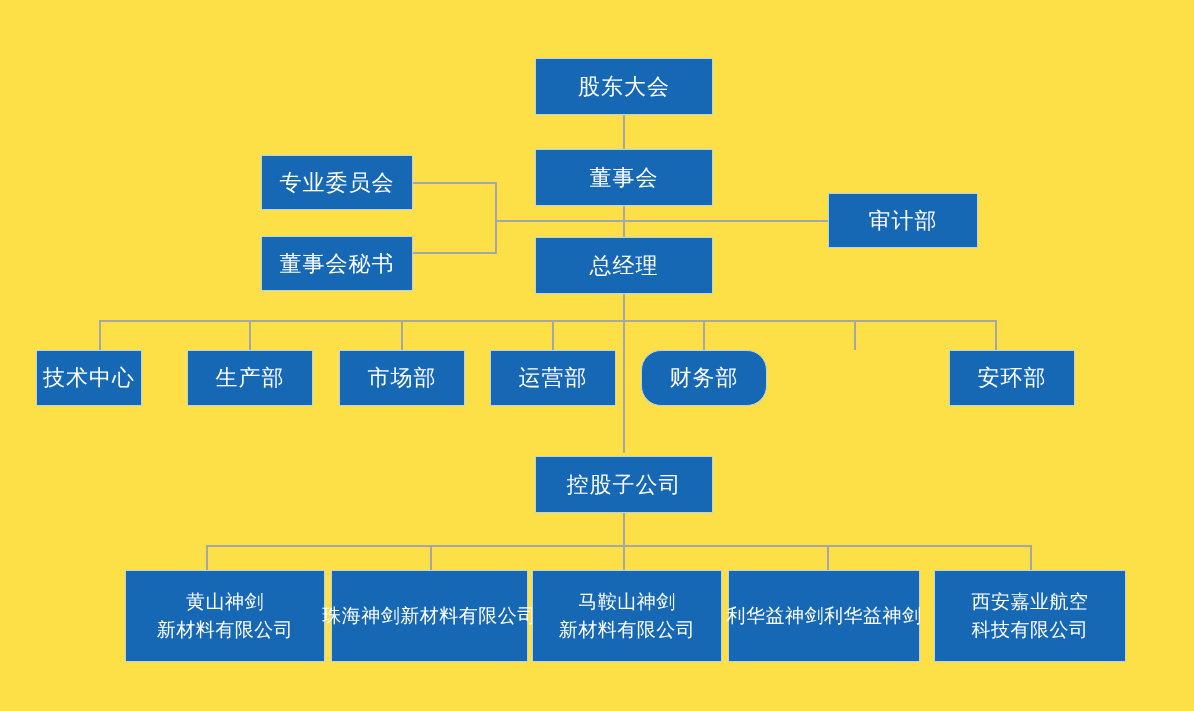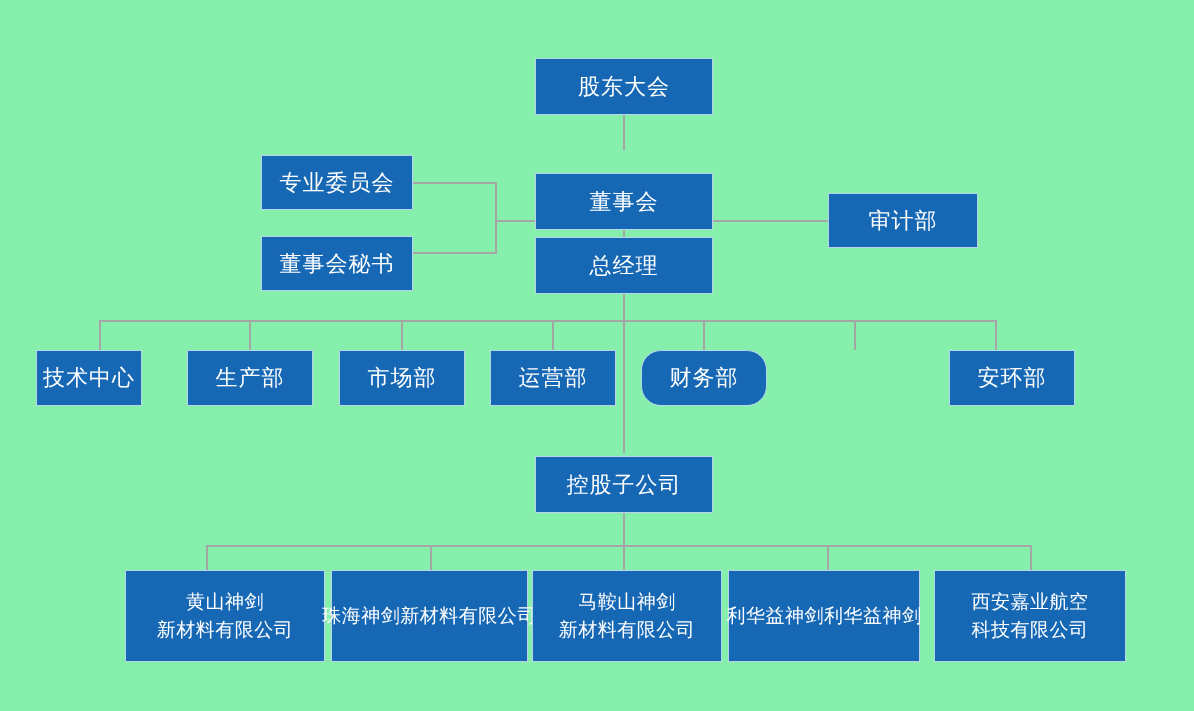--- a/index.html
+++ b/index.html
@@ -7,21 +7,21 @@
     padding: 0;
     background: #ffffff;
   }
   body {
     font-family: "Liberation Sans", "DejaVu Sans", sans-serif;
   }
   #chart-root {
     position: relative;
     width: 1194px;
     height: 711px;
-    background: #86efac;
+    background: #fde047;
     overflow: hidden;
   }
   .node {
     position: absolute;
     box-sizing: border-box;
     background: #1668b5;
     border: 1px solid #b9d3ea;
     color: #ffffff;
     display: flex;
     align-items: center;
@@ -87,21 +87,21 @@
   <div class="connector v" style="left:206px; top:545px; height:26px;"></div>
   <div class="connector v" style="left:430px; top:545px; height:26px;"></div>
   <div class="connector v" style="left:623px; top:545px; height:26px;"></div>
   <div class="connector v" style="left:827px; top:545px; height:26px;"></div>
   <div class="connector v" style="left:1030px; top:545px; height:26px;"></div>
 
   <div class="node" style="left:535px; top:58px; width:178px; height:57px;">
     <span class="label-line">股东大会</span>
   </div>
 
-  <div class="node" style="left:535px; top:149px; width:178px; height:57px;margin-top:24px;">
+  <div class="node" style="left:535px; top:149px; width:178px; height:57px;">
     <span class="label-line">董事会</span>
   </div>
 
   <div class="node" style="left:535px; top:237px; width:178px; height:57px;">
     <span class="label-line">总经理</span>
   </div>
 
   <div class="node" style="left:261px; top:155px; width:152px; height:55px;">
     <span class="label-line">专业委员会</span>
   </div>

